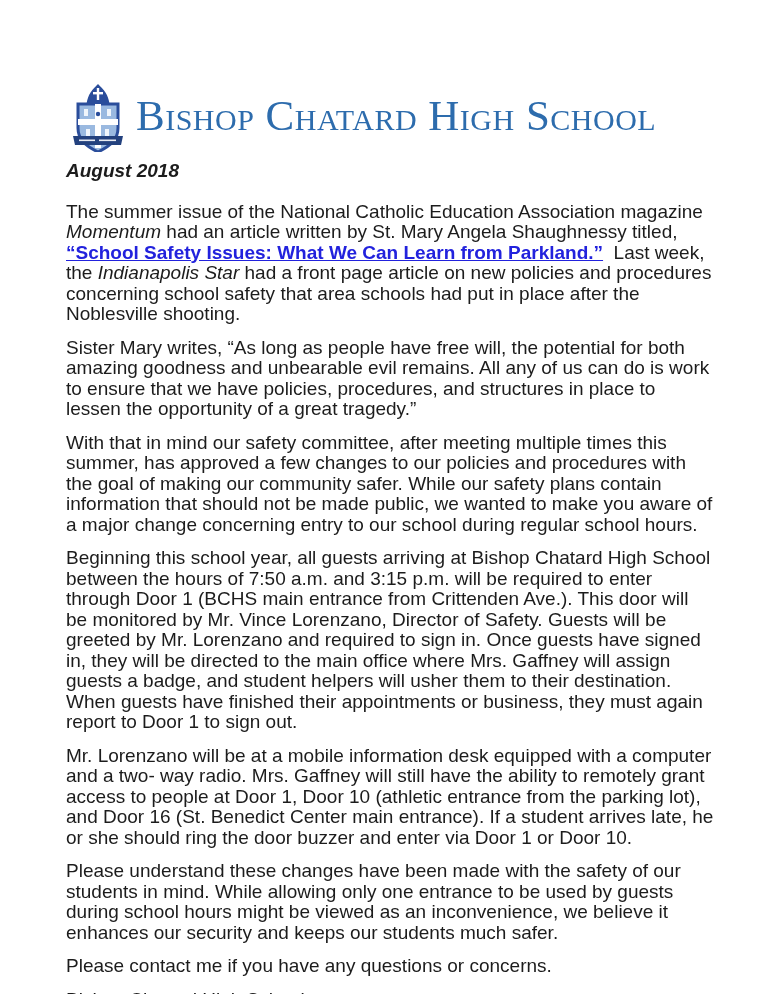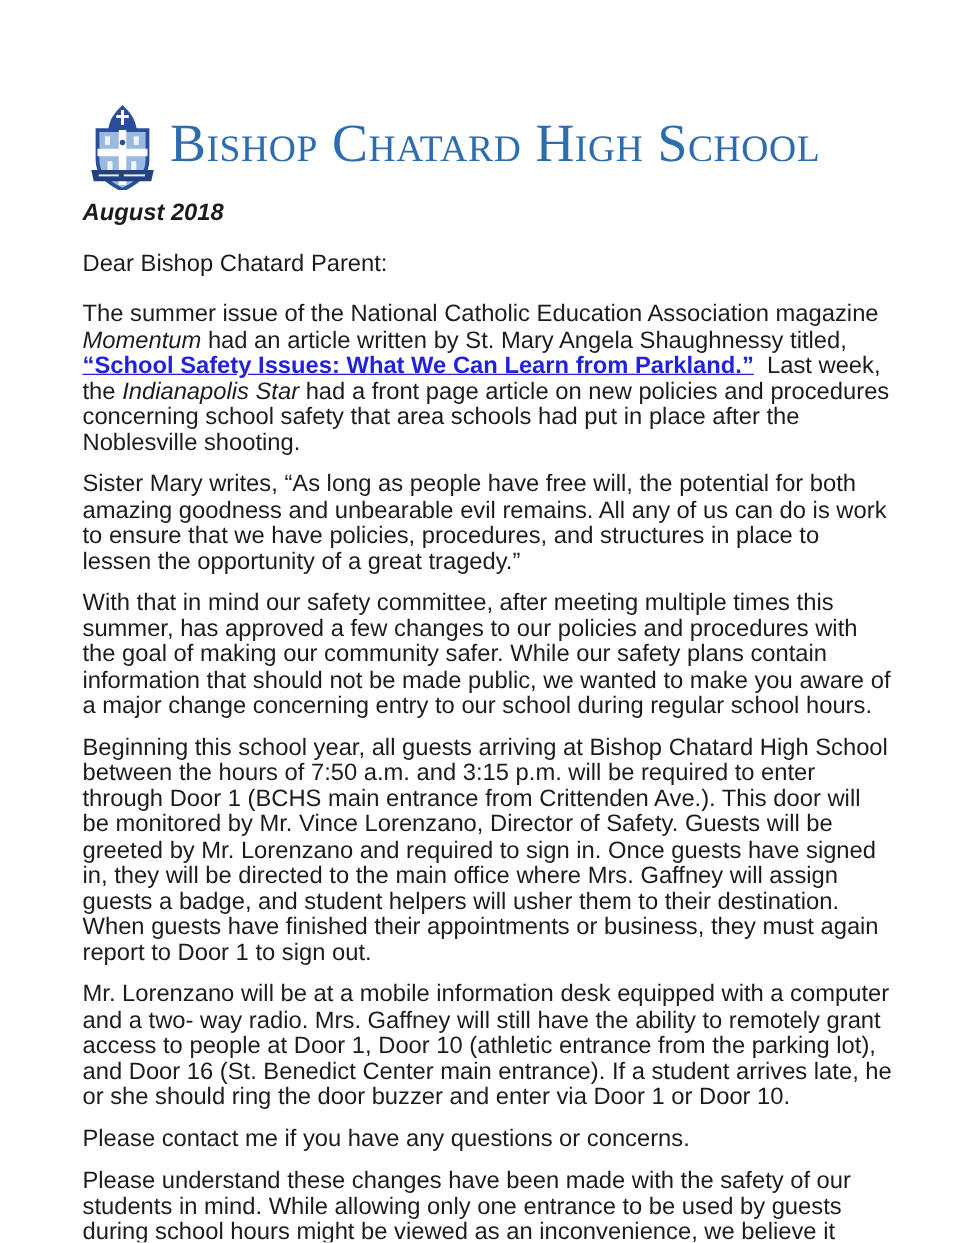--- a/index.html
+++ b/index.html
@@ -85,30 +85,29 @@
 
       <path d="M26 0 C20 6 16 10 14.5 20 L37.5 20 C36 10 32 6 26 0 Z" fill="#2a4d9b"></path>
       <rect x="24.8" y="4" width="2.4" height="12" fill="#ffffff"></rect>
       <rect x="21" y="8" width="10" height="2.4" fill="#ffffff"></rect>
     </svg>
     <h1 class="school-name">Bishop Chatard High School</h1>
   </header>
 
   <div class="content">
     <p class="date">August 2018</p>
-    <p class="salutation">Dear Bishop Chatard Parent:</p>
 
     <div>
         <p class="para"><span class="normal">The summer issue of the National Catholic Education Association magazine </span><span class="italic">Momentum</span><span class="normal"> had an article written by St. Mary Angela Shaughnessy titled, </span><a href="#" class="article-link">“School Safety Issues: What We Can Learn from Parkland.”</a><span class="normal">  Last week, the </span><span class="italic">Indianapolis Star</span><span class="normal"> had a front page article on new policies and procedures concerning school safety that area schools had put in place after the Noblesville shooting.</span></p>
         <p class="para"><span class="normal">Sister Mary writes, “As long as people have free will, the potential for both amazing goodness and unbearable evil remains. All any of us can do is work to ensure that we have policies, procedures, and structures in place to lessen the opportunity of a great tragedy.”</span></p>
         <p class="para"><span class="normal">With that in mind our safety committee, after meeting multiple times this summer, has approved a few changes to our policies and procedures with the goal of making our community safer. While our safety plans contain information that should not be made public, we wanted to make you aware of a major change concerning entry to our school during regular school hours.</span></p>
         <p class="para"><span class="normal">Beginning this school year, all guests arriving at Bishop Chatard High School between the hours of 7:50 a.m. and 3:15 p.m. will be required to enter through Door 1 (BCHS main entrance from Crittenden Ave.). This door will be monitored by Mr. Vince Lorenzano, Director of Safety. Guests will be greeted by Mr. Lorenzano and required to sign in. Once guests have signed in, they will be directed to the main office where Mrs. Gaffney will assign guests a badge, and student helpers will usher them to their destination. When guests have finished their appointments or business, they must again report to Door 1 to sign out.</span></p>
         <p class="para"><span class="normal">Mr. Lorenzano will be at a mobile information desk equipped with a computer and a two- way radio. Mrs. Gaffney will still have the ability to remotely grant access to people at Door 1, Door 10 (athletic entrance from the parking lot), and Door 16 (St. Benedict Center main entrance). If a student arrives late, he or she should ring the door buzzer and enter via Door 1 or Door 10.</span></p>
+        <p class="para"><span class="normal">Please understand these changes have been made with the safety of our students in mind. While allowing only one entrance to be used by guests during school hours might be viewed as an inconvenience, we believe it enhances our security and keeps our students much safer.</span></p>
         <p class="para"><span class="normal">Please contact me if you have any questions or concerns.</span></p>
-        <p class="para"><span class="normal">Please understand these changes have been made with the safety of our students in mind. While allowing only one entrance to be used by guests during school hours might be viewed as an inconvenience, we believe it enhances our security and keeps our students much safer.</span></p>
       </div>
 
     <div class="signature">
       <div>Bishop Chatard High School</div>
     </div>
   </div>
 
 </div>
 
 </body></html>

